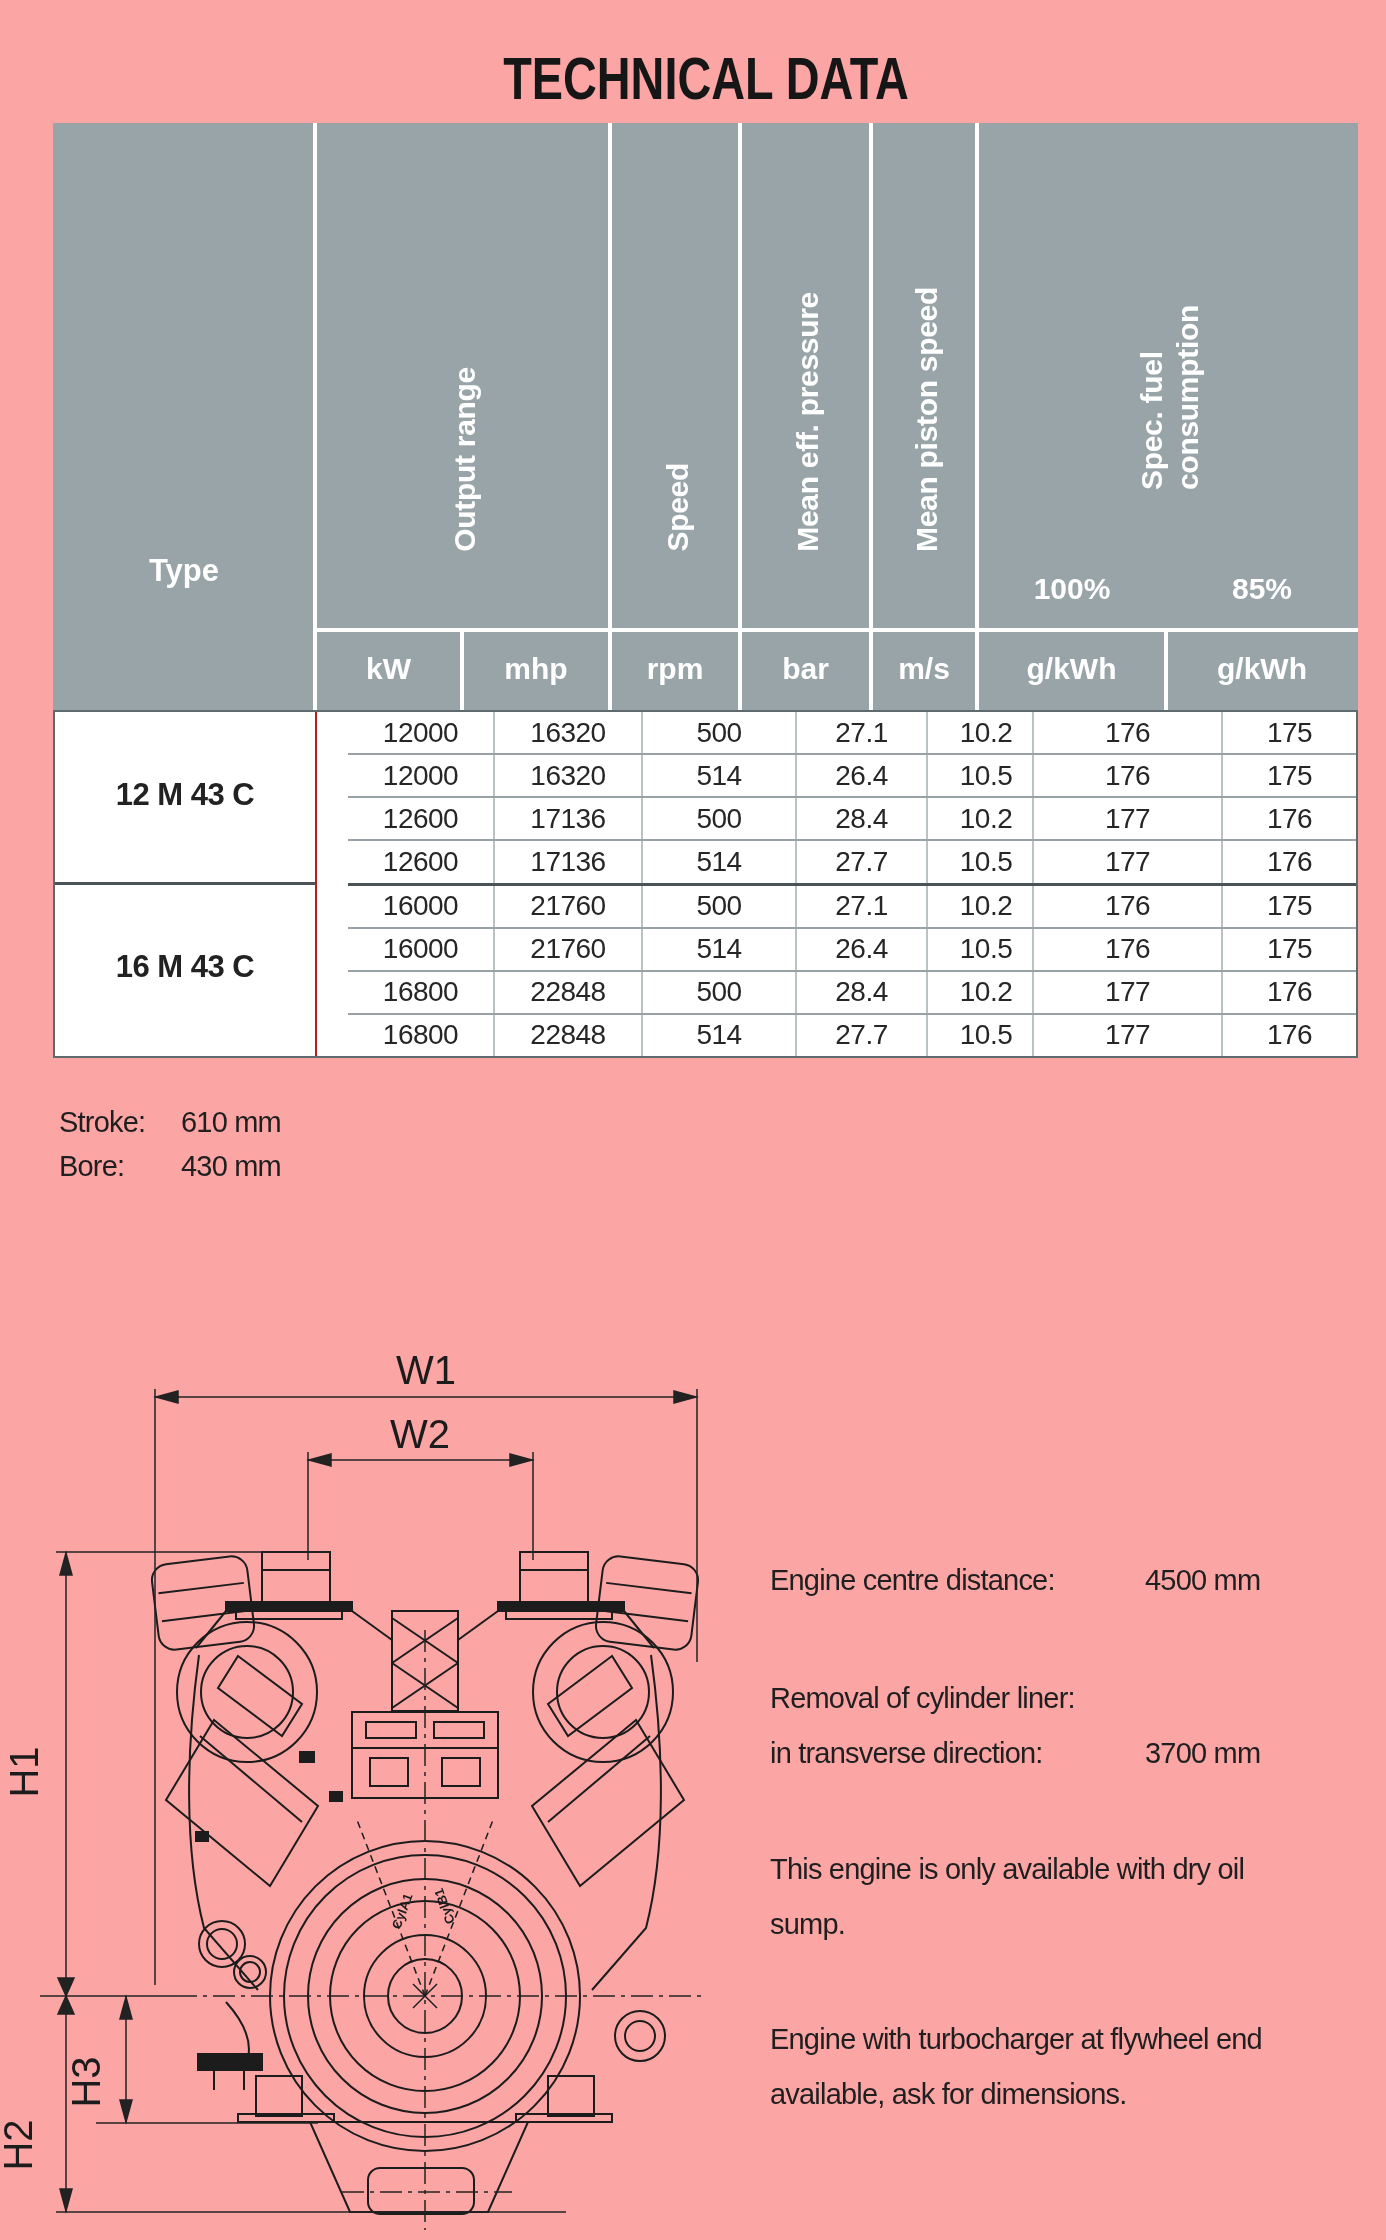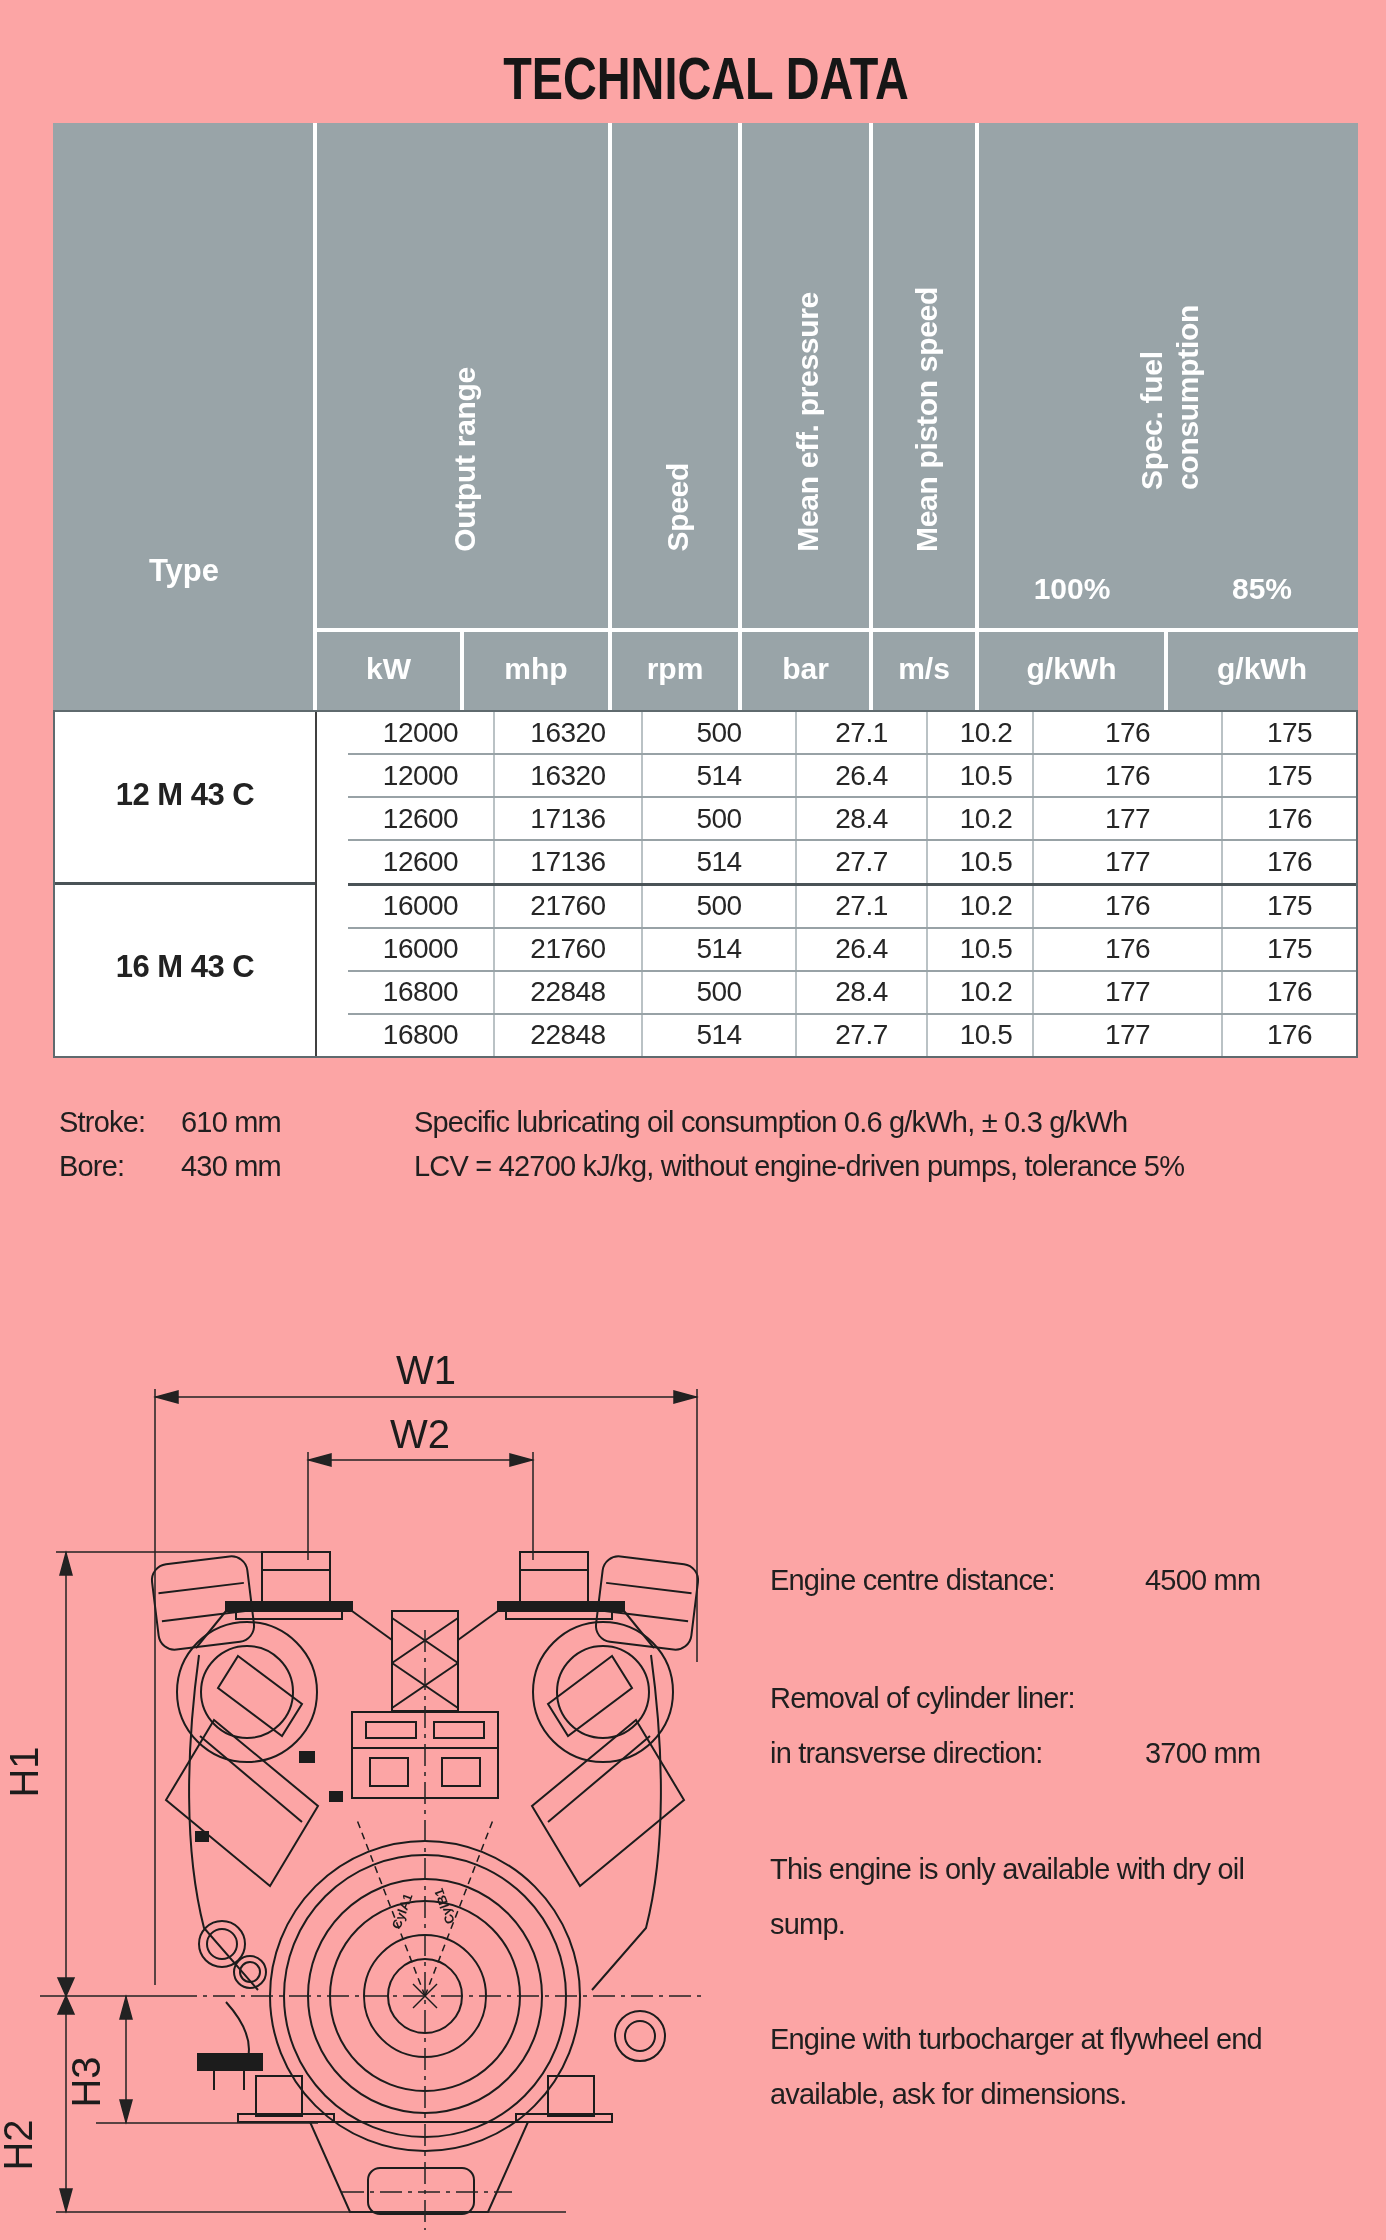--- a/index.html
+++ b/index.html
@@ -23,21 +23,21 @@
           writing-mode:vertical-rl;transform:rotate(180deg);white-space:nowrap;}
   #type-label{position:absolute;left:0;top:430px;width:262px;text-align:center;
           color:#fff;font-weight:700;font-size:31px;}
   .pct{position:absolute;bottom:104px;width:190px;text-align:center;color:#fff;
           font-weight:700;font-size:30px;}
   .unit{position:absolute;top:509px;height:78px;line-height:74px;text-align:center;
           color:#fff;font-weight:700;font-size:30px;}
 
   #tdata{position:absolute;left:0;top:587px;width:1305px;height:348px;background:#fff;
          border:2px solid #5f6a6e;box-sizing:border-box;display:flex;}
-  #type-col{position:relative;width:262px;border-right:2px solid #404040;box-sizing:border-box;}
+  #type-col{position:relative;width:262px;border-right:2px solid #b91c1c;box-sizing:border-box;}
   .type-group{position:absolute;left:0;width:100%;text-align:center;font-weight:700;
          font-size:31px;color:#222;letter-spacing:-0.5px;}
   #type-divider{position:absolute;left:0;top:170px;width:100%;height:3px;background:#4a5357;}
   #data-grid{flex:1;display:flex;flex-direction:column;margin-left:31px;}
   .drow{display:flex;flex:1;border-top:2px solid #98a2a6;}
   .drow:first-child{border-top:none;}
   .drow.group-start{border-top:3px solid #4a5357;}
   .dcell{display:flex;align-items:center;justify-content:center;font-size:28px;
          color:#262626;letter-spacing:-0.5px;box-sizing:border-box;}
   .dcell + .dcell{border-left:2px solid #bac2c5;}
@@ -194,24 +194,20 @@
 
   <div id="notes">
     <div class="nrow">
       <span>Stroke:</span>
       <span class="nval">610 mm</span>
     </div>
     <div class="nrow">
       <span>Bore:</span>
       <span class="nval">430 mm</span>
     </div>
-    <div id="notes-right">
-      <div class="nrow">Specific lubricating oil consumption 0.6 g/kWh, ± 0.3 g/kWh</div>
-      <div class="nrow">LCV = 42700 kJ/kg, without engine-driven pumps, tolerance 5%</div>
-    </div>
   </div>
 
   <div id="info">
     <div class="irow" style="top:0;">
       <span>Engine centre distance:</span>
       <span class="ival">4500 mm</span>
     </div>
     <div class="irow" style="top:118px;">Removal of cylinder liner:</div>
     <div class="irow" style="top:173px;">
       <span>in transverse direction:</span>

